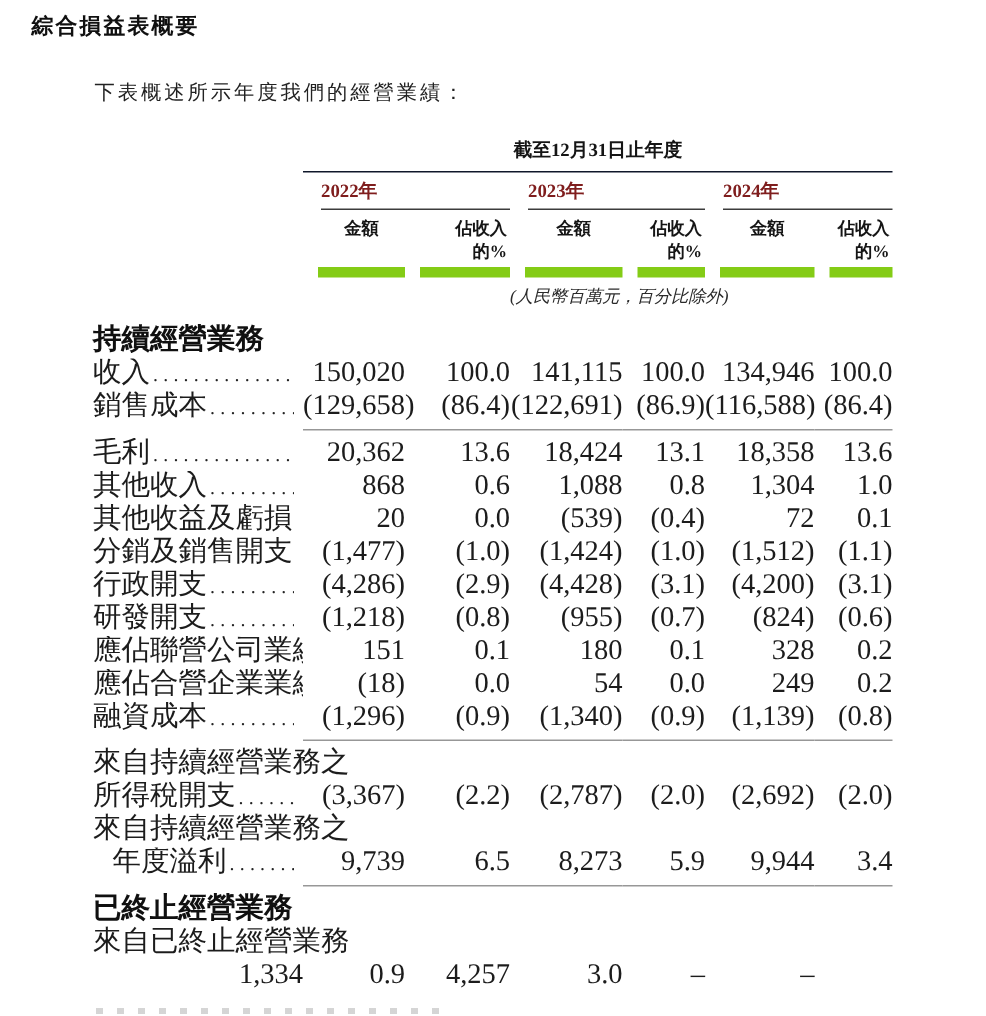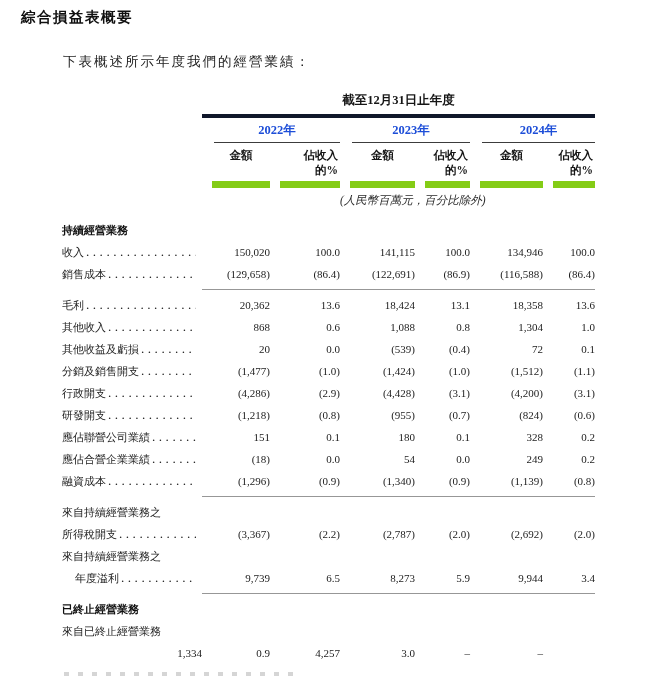--- a/index.html
+++ b/index.html
@@ -18,43 +18,43 @@
     font-size:13.5px; letter-spacing:2px; color:#222;
   }
   .fin { position:absolute; left:62px; top:92px; width:533px; }
   .grid {
     display:grid;
     grid-template-columns:140px 68px 70px 75px 55px 73px 52px;
   }
   
   .period-cell {
     grid-column:2/8; text-align:center; font-weight:700; font-size:12.5px;
-    padding-bottom:5px; border-bottom:4px solid #0f172a; color:#151515;
+    padding-bottom:5px; border-bottom:1px solid #0f172a; color:#151515;
   }
   .yg {
-    padding:4px 0 3px; margin-left:12px; text-align:center;
-    font-weight:700; font-size:12.5px; border-bottom:1px solid #3c3c3c; color:#1d4ed8;
+    padding:4px 0 3px; margin-left:12px; 
+    font-weight:700; font-size:12.5px; border-bottom:1px solid #3c3c3c; color:#7f1d1d;
   }
   .y22 { grid-column:2/4; } .y23 { grid-column:4/6; } .y24 { grid-column:6/8; }
   .sc {
     font-weight:700; font-size:11.5px; padding:5px 2px 3px;
     border-bottom:7px solid #84cc16; margin-left:10px; color:#151515;
   }
   .sc.amt { text-align:center; }
   .sc.pct { text-align:right; }
   .note {
     grid-column:4/6; text-align:right; font-style:italic;
     font-size:11.5px; padding-top:5px; color:#2a2a2a; white-space:nowrap;
   }
   
   .tbody { margin-top:12px; }
   .trow {
     display:grid;
     grid-template-columns:140px 68px 70px 75px 55px 73px 52px;
-    height:22px; font-size:11px; line-height:16px;
+    height:22px; font-size:19px; line-height:16px;
   }
   .trow > div { padding-top:2px; }
   .trow.u { height:26px; }
   .trow.gap-after { margin-bottom:5px; }
   .lab { grid-column:1/2; white-space:nowrap; }
   .section .lab, .cont .lab { grid-column:1/8; }
   .section { font-weight:700; color:#101010; }
   .indent .lab { padding-left:13px; }
   .num { text-align:right; white-space:nowrap; }
   .u .num, .u .lab { border-bottom:1px solid #979797; }

